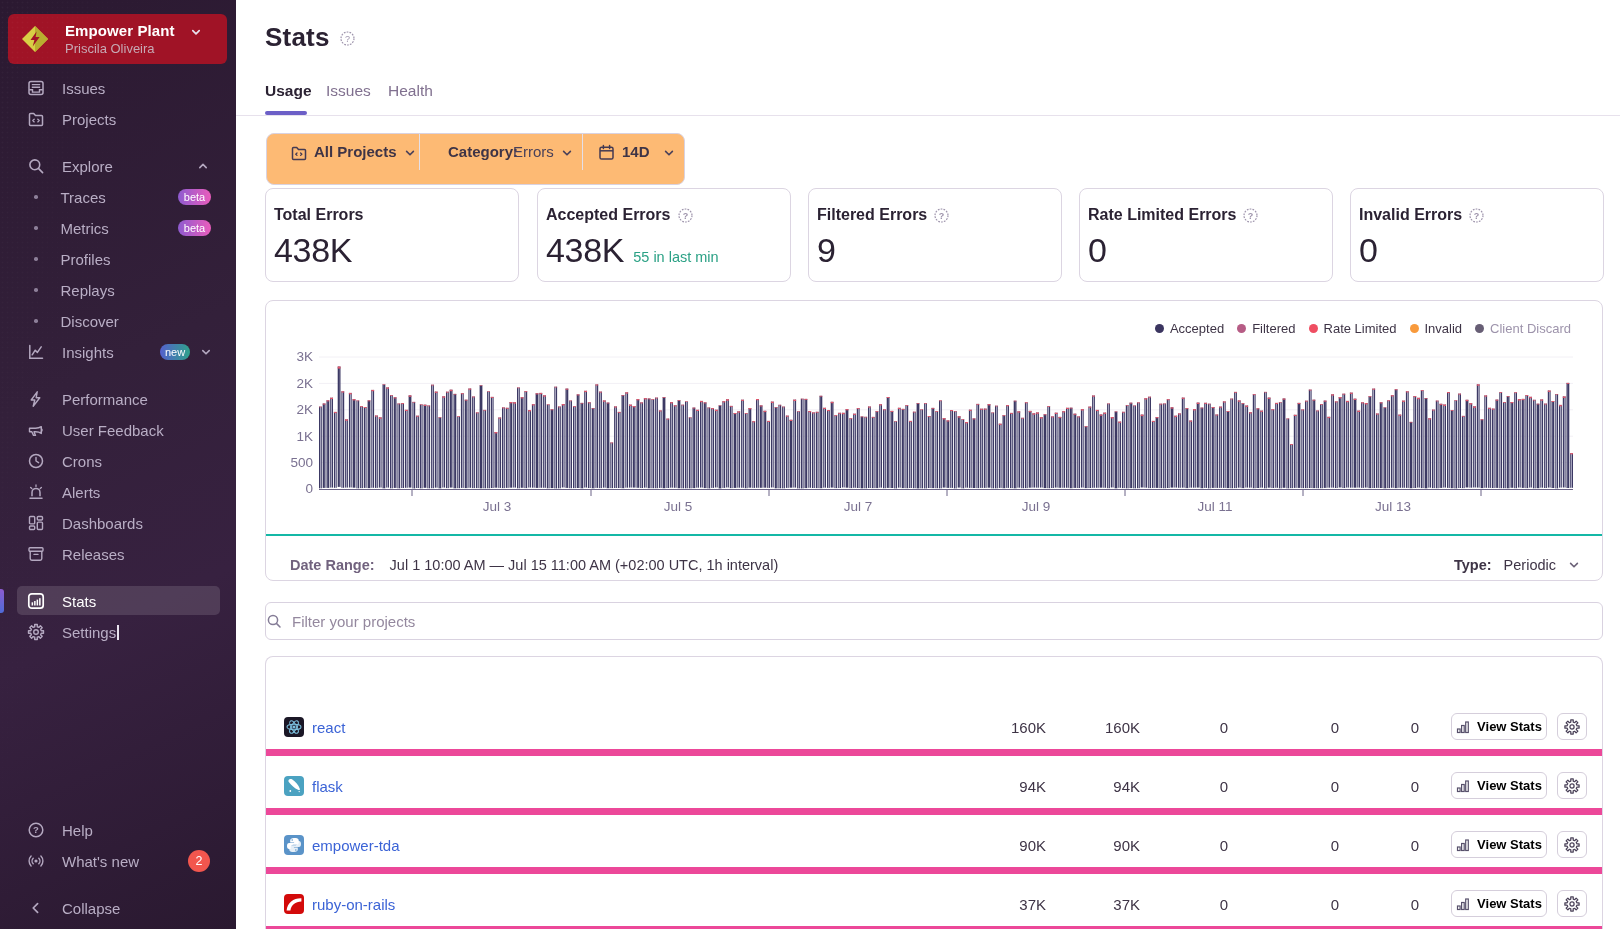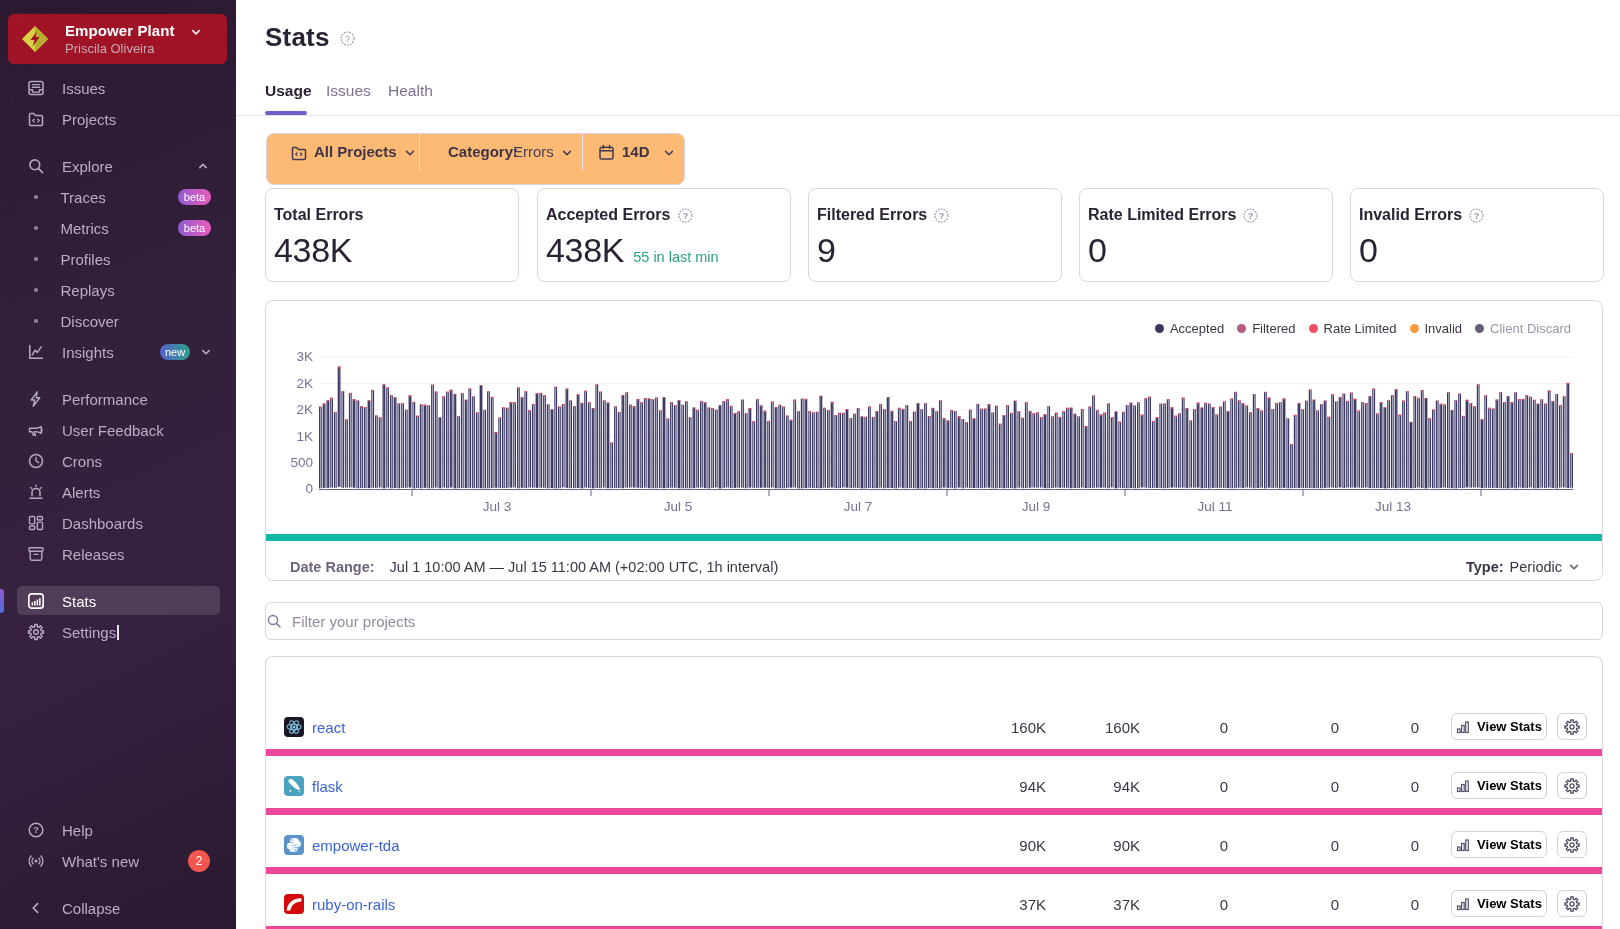--- a/index.html
+++ b/index.html
@@ -48,25 +48,25 @@
 .scval{margin-top:7px;font-size:34px;color:#2b2233;letter-spacing:-.3px;display:flex;align-items:baseline;gap:9px}
 .sub-teal{font-size:14.5px;color:#2ba185;letter-spacing:0}
 
 .chartcard{left:29px;top:300px;width:1338px;height:281px}
 .legend{position:absolute;right:31px;top:20px;display:flex;gap:13px;font-size:13px;color:#3e3446;align-items:center}
 .litem{display:flex;align-items:center;gap:6px}
 .litem.dis{color:#9d93ab}
 .ldot{width:9px;height:9px;border-radius:50%}
 .ylab{position:absolute;left:0;width:47px;text-align:right;font-size:13.5px;color:#7a7191}
 .xlab{position:absolute;top:198px;transform:translateX(-50%);font-size:13.5px;color:#7a7191}
-.chfoot{position:absolute;left:0;top:233px;width:1336px;height:59px;border-top:7px solid #14b8a6;
+.chfoot{position:absolute;left:0;top:233px;width:1336px;height:59px;border-top:2px solid #14b8a6;
 display:flex;align-items:center;font-size:14.5px;color:#3e3446}
 .drlab{margin-left:24px;font-weight:700;color:#71627e}
 .drval{margin-left:15px}
-.typr{margin-left:auto;margin-right:22px;display:flex;align-items:center;gap:6px}
+.typr{margin-left:auto;margin-right:22px;display:flex;align-items:center;gap:12px}
 
 .search{position:absolute;left:29px;top:602px;width:1338px;height:38px;border:1px solid #d9d2e0;border-radius:6px;background:#fff;display:flex;align-items:center}
 .ph{margin-left:10px;font-size:15px;color:#94889e}
 .tablecard{position:absolute;left:29px;top:656px;width:1338px;height:280px;border:1px solid #dcd5e2;border-radius:8px 8px 0 0;border-bottom:none;background:#fff;overflow:hidden}
 .thead{position:absolute;left:0;top:0;width:1338px;height:40px;background:#faf9fb;border-bottom:1px solid #e7e1ec;
 font-size:12px;font-weight:700;color:#80708f;letter-spacing:.6px}
 .th{position:absolute;top:14px}
 .thr{transform:translateX(-100%)}
 .trow{position:absolute;left:0;width:1338px;height:59px;border-bottom:7px solid #ec4899;font-size:15px}
 .trow .pic{position:absolute;left:18px;top:20px}

